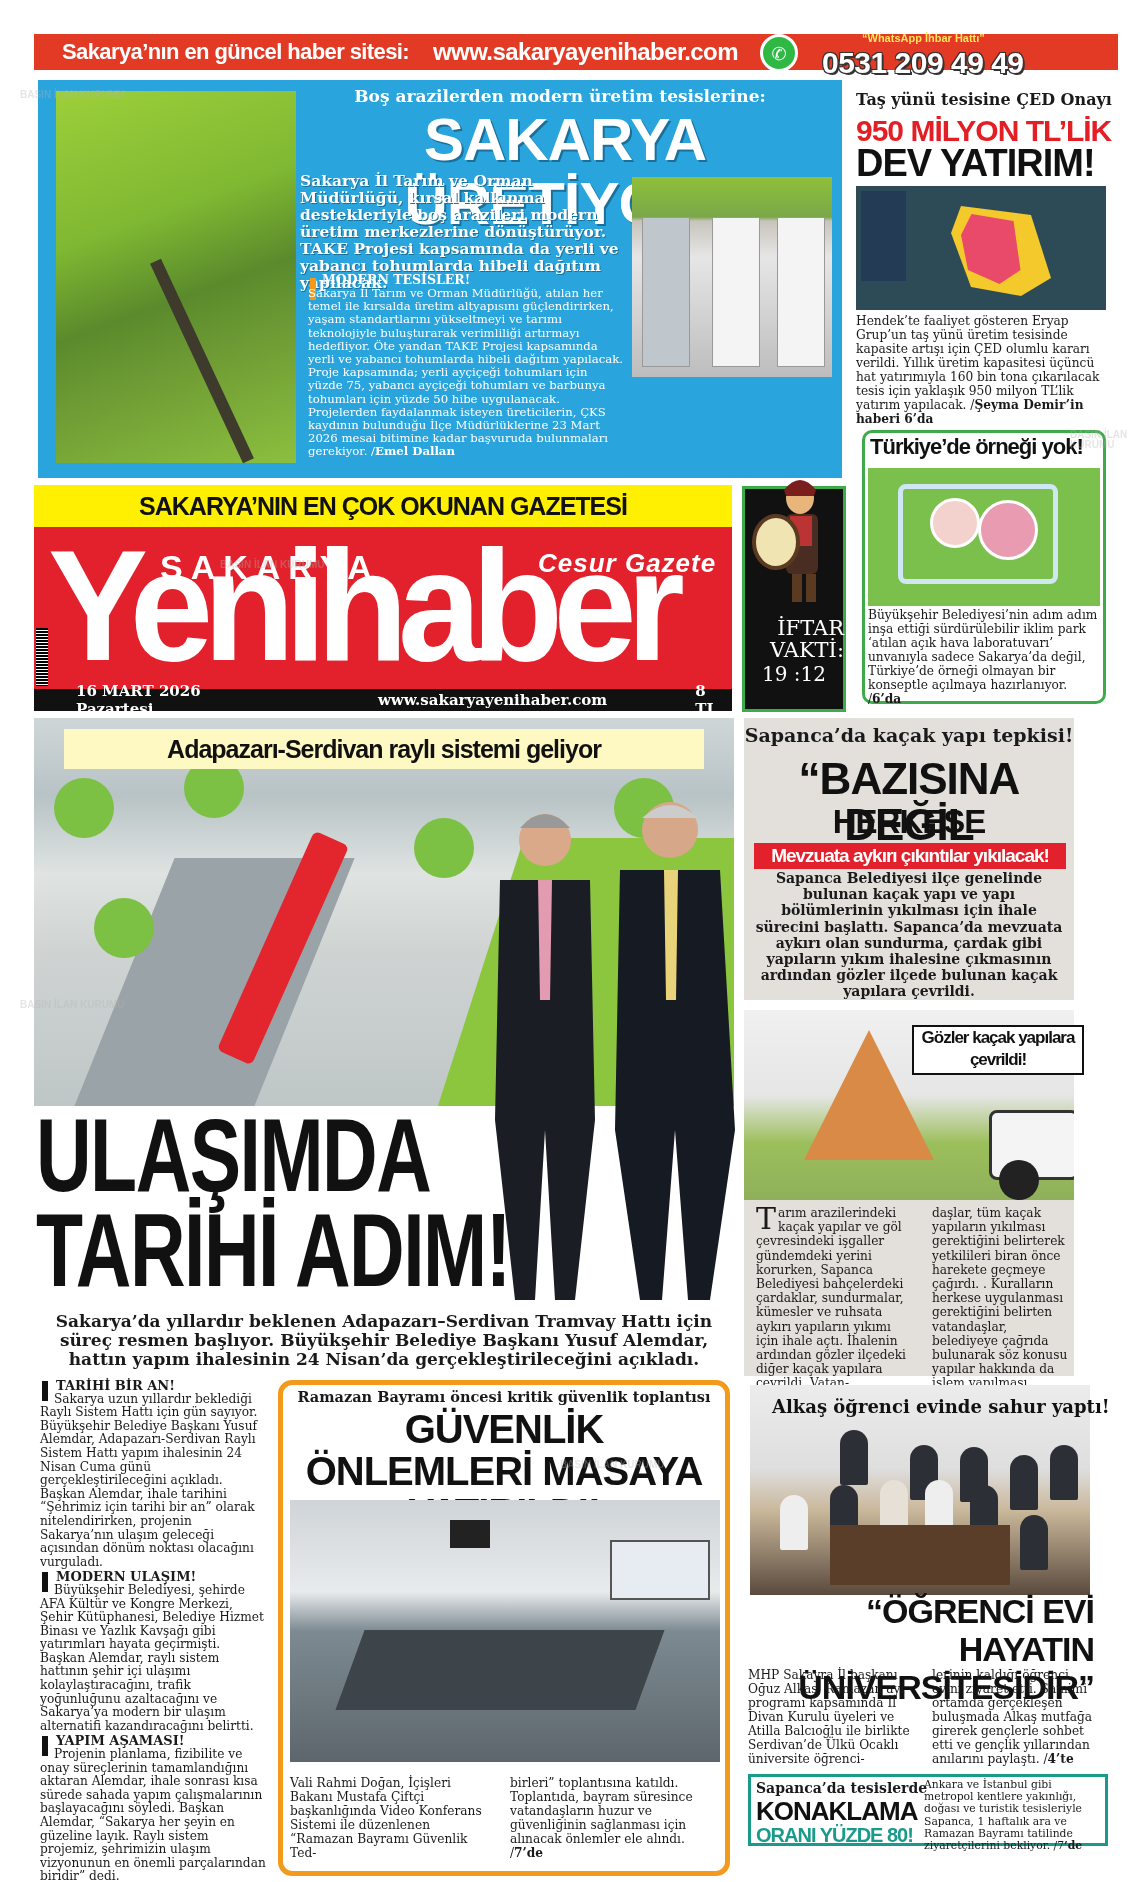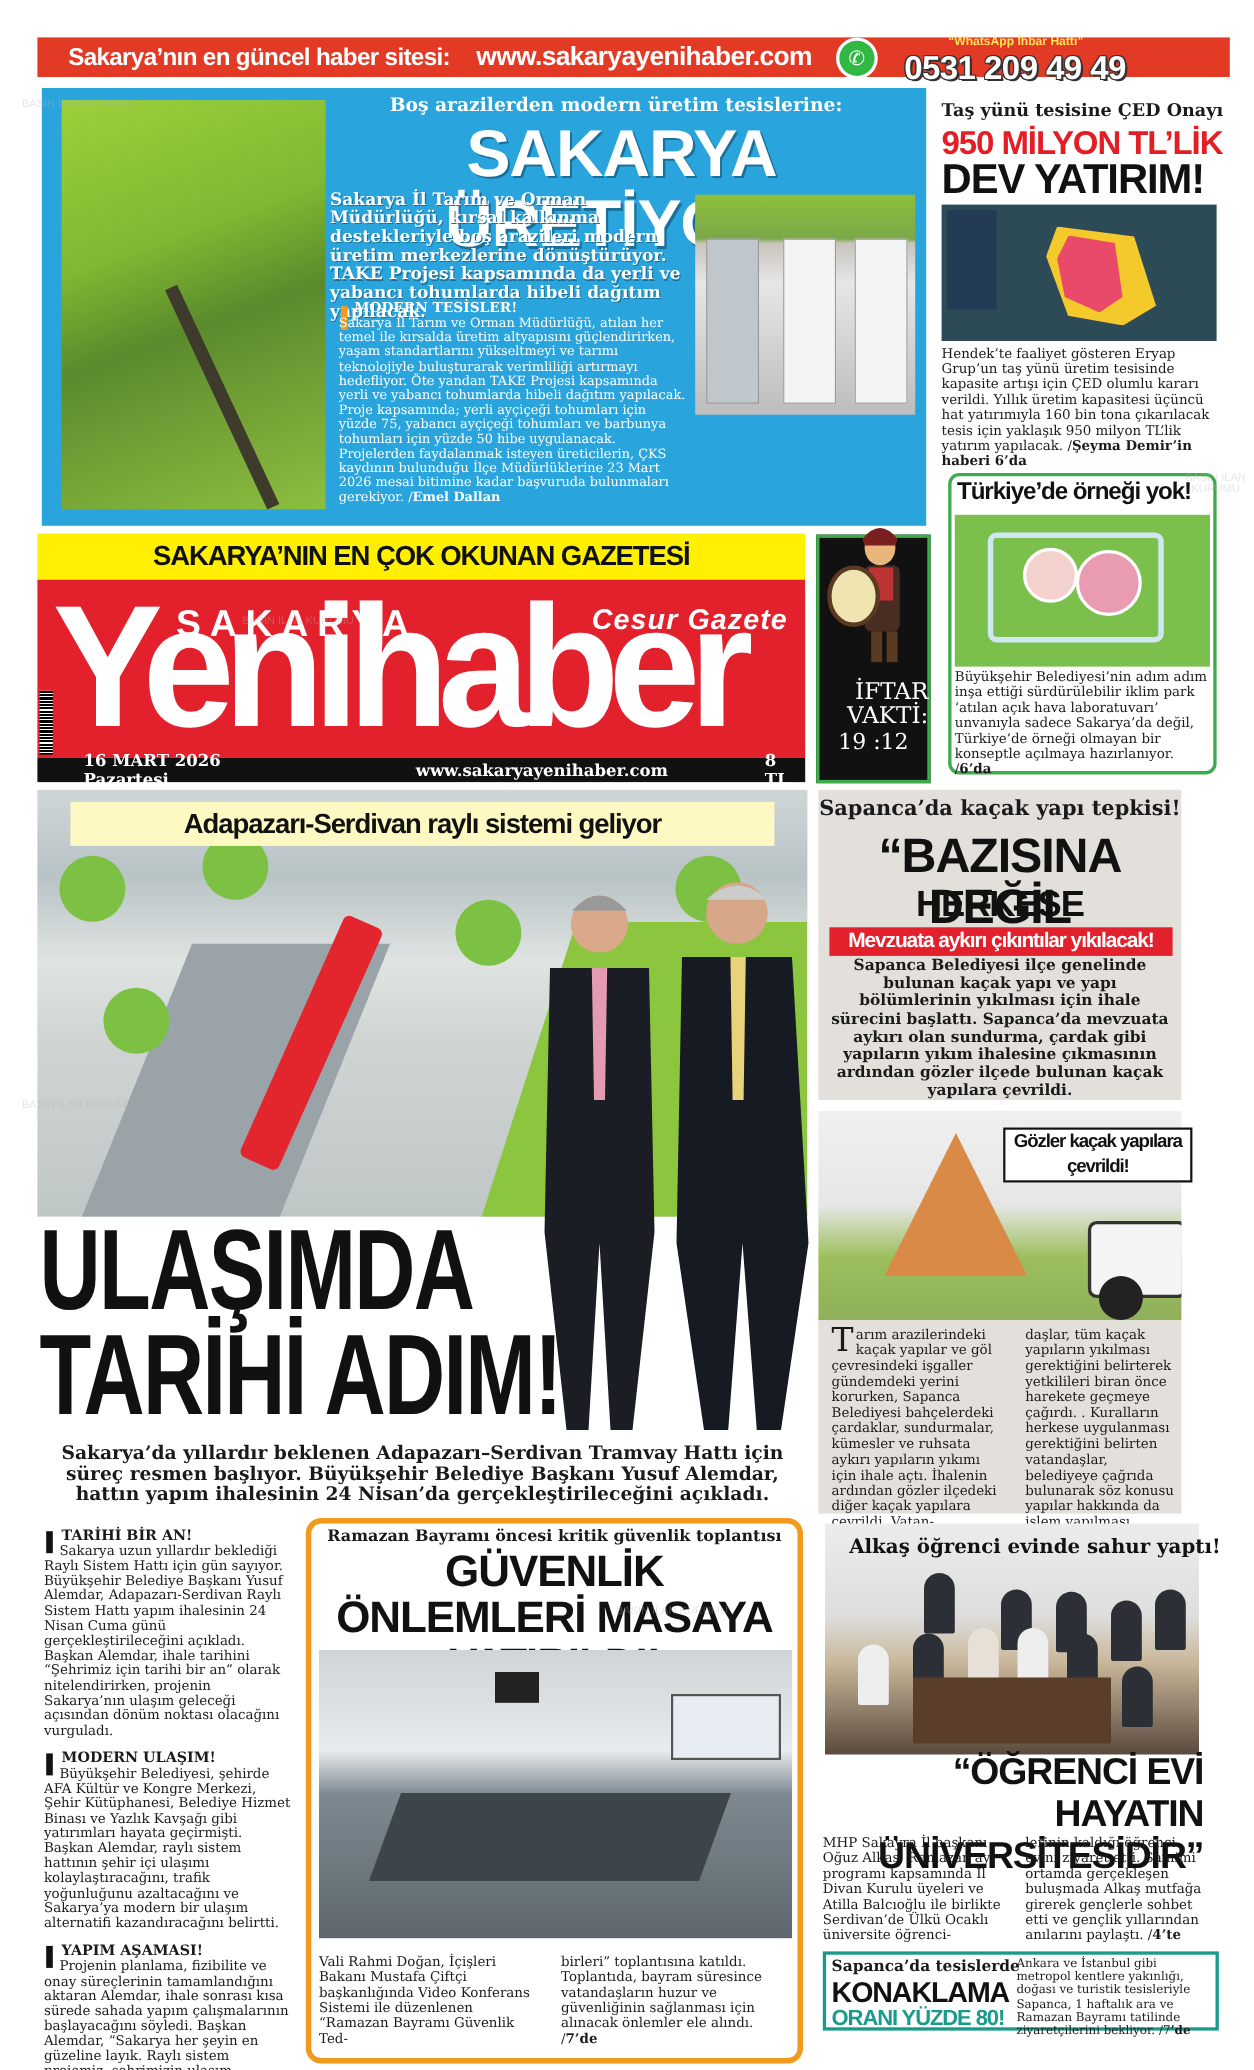--- a/index.html
+++ b/index.html
@@ -62,21 +62,21 @@
 .tramimg .road{position:absolute;left:80px;top:140px;width:180px;height:300px;background:#9aa3a7;transform:skewX(-22deg)}
 .tramimg .tram{position:absolute;left:230px;top:110px;width:38px;height:240px;background:#e3262d;transform:rotate(24deg);border-radius:6px}
 .tramimg .tree{position:absolute;width:60px;height:60px;border-radius:50%;background:#7cc044}
 .tag{left:64px;top:729px;width:640px;height:40px;background:#fef9c3;text-align:center;font-size:25px;line-height:40px;color:#111}
 .men{left:470px;top:800px;width:285px;height:500px}
 .h-ulas{left:36px;top:1105px;font-family:"Liberation Sans",sans-serif;font-weight:bold;font-size:104px;line-height:100px;color:#111;transform:scaleX(.74);transform-origin:left top;letter-spacing:-2px}
 .h-ulas2{top:1200px}
 .deck-main{left:34px;top:1312px;width:700px;text-align:center;font-weight:bold;font-size:17px;line-height:19px}
 
 .col-l{left:40px;top:1378px;width:228px;font-size:12.2px;line-height:13.6px}
-.col-l .sh{font-weight:bold;font-size:13px;padding-left:16px;position:relative;margin-top:12px}
+.col-l .sh{font-weight:bold;font-size:13px;padding-left:16px;position:relative;margin-top:1px}
 .col-l .sh:before{content:"";position:absolute;left:2px;top:2px;width:6px;height:20px;background:#111}
 .col-l p{text-indent:14px}
 
 .obox{left:278px;top:1380px;width:452px;height:496px;border:5px solid #f39a1c;border-radius:14px}
 .ok{left:288px;top:1388px;width:432px;text-align:center;font-weight:bold;font-size:14.5px}
 .oh{left:288px;top:1408px;width:432px;text-align:center;font-size:40px;line-height:42px;color:#111}
 .meet{left:290px;top:1500px;width:430px;height:262px;background:linear-gradient(180deg,#cfd4d8 0%,#e8ebec 35%,#7d8a92 50%,#5d666c 100%);overflow:hidden}
 .meet .tv{position:absolute;left:160px;top:20px;width:40px;height:28px;background:#222}
 .meet .tbl{position:absolute;left:60px;top:130px;width:300px;height:80px;background:#3e454a;transform:skewX(-20deg)}
 .meet .scr{position:absolute;left:320px;top:40px;width:100px;height:60px;background:#e6ecf1;border:2px solid #555}
@@ -103,21 +103,21 @@
 .sahur .tbl{position:absolute;left:80px;top:140px;width:180px;height:60px;background:#5a3e2a}
 .sahurk{left:772px;top:1396px;font-weight:bold;font-size:18px;color:#111}
 .oh2{left:744px;top:1592px;width:350px;text-align:right;font-size:34px;line-height:38px;color:#111}
 .ob3{left:748px;top:1668px;width:170px;font-size:12.2px;line-height:14px}
 .ob4{left:932px;top:1668px;width:170px;font-size:12.2px;line-height:14px}
 .tbox{left:748px;top:1774px;width:360px;height:72px;border:3px solid #1a9a8a}
 .tk{left:756px;top:1780px;font-weight:bold;font-size:14px}
 .th1{left:756px;top:1797px;font-size:26px;line-height:28px;color:#111}
 .th2{left:756px;top:1825px;font-size:20px;line-height:20px;color:#1a9a8a}
 .tbody{left:924px;top:1779px;width:180px;font-size:10.8px;line-height:12.2px}
-.wm{position:absolute;color:rgba(180,180,180,.35);font-family:"Liberation Sans",sans-serif;font-weight:normal;font-size:10px;text-align:center;line-height:10px;pointer-events:none}
+.wm{position:absolute;color:rgba(180,180,180,.35);font-family:"Liberation Sans",sans-serif;font-weight:bold;font-size:10px;line-height:10px;pointer-events:none}
 </style>
 </head>
 <body>
 
 <div class="abs topbar">
   <span>Sakarya’nın en güncel haber sitesi:</span>
   <span class="url">www.sakaryayenihaber.com</span>
 </div>
 <div class="abs wa">✆</div>
 <div class="abs wa-label">“WhatsApp İhbar Hattı”</div>

